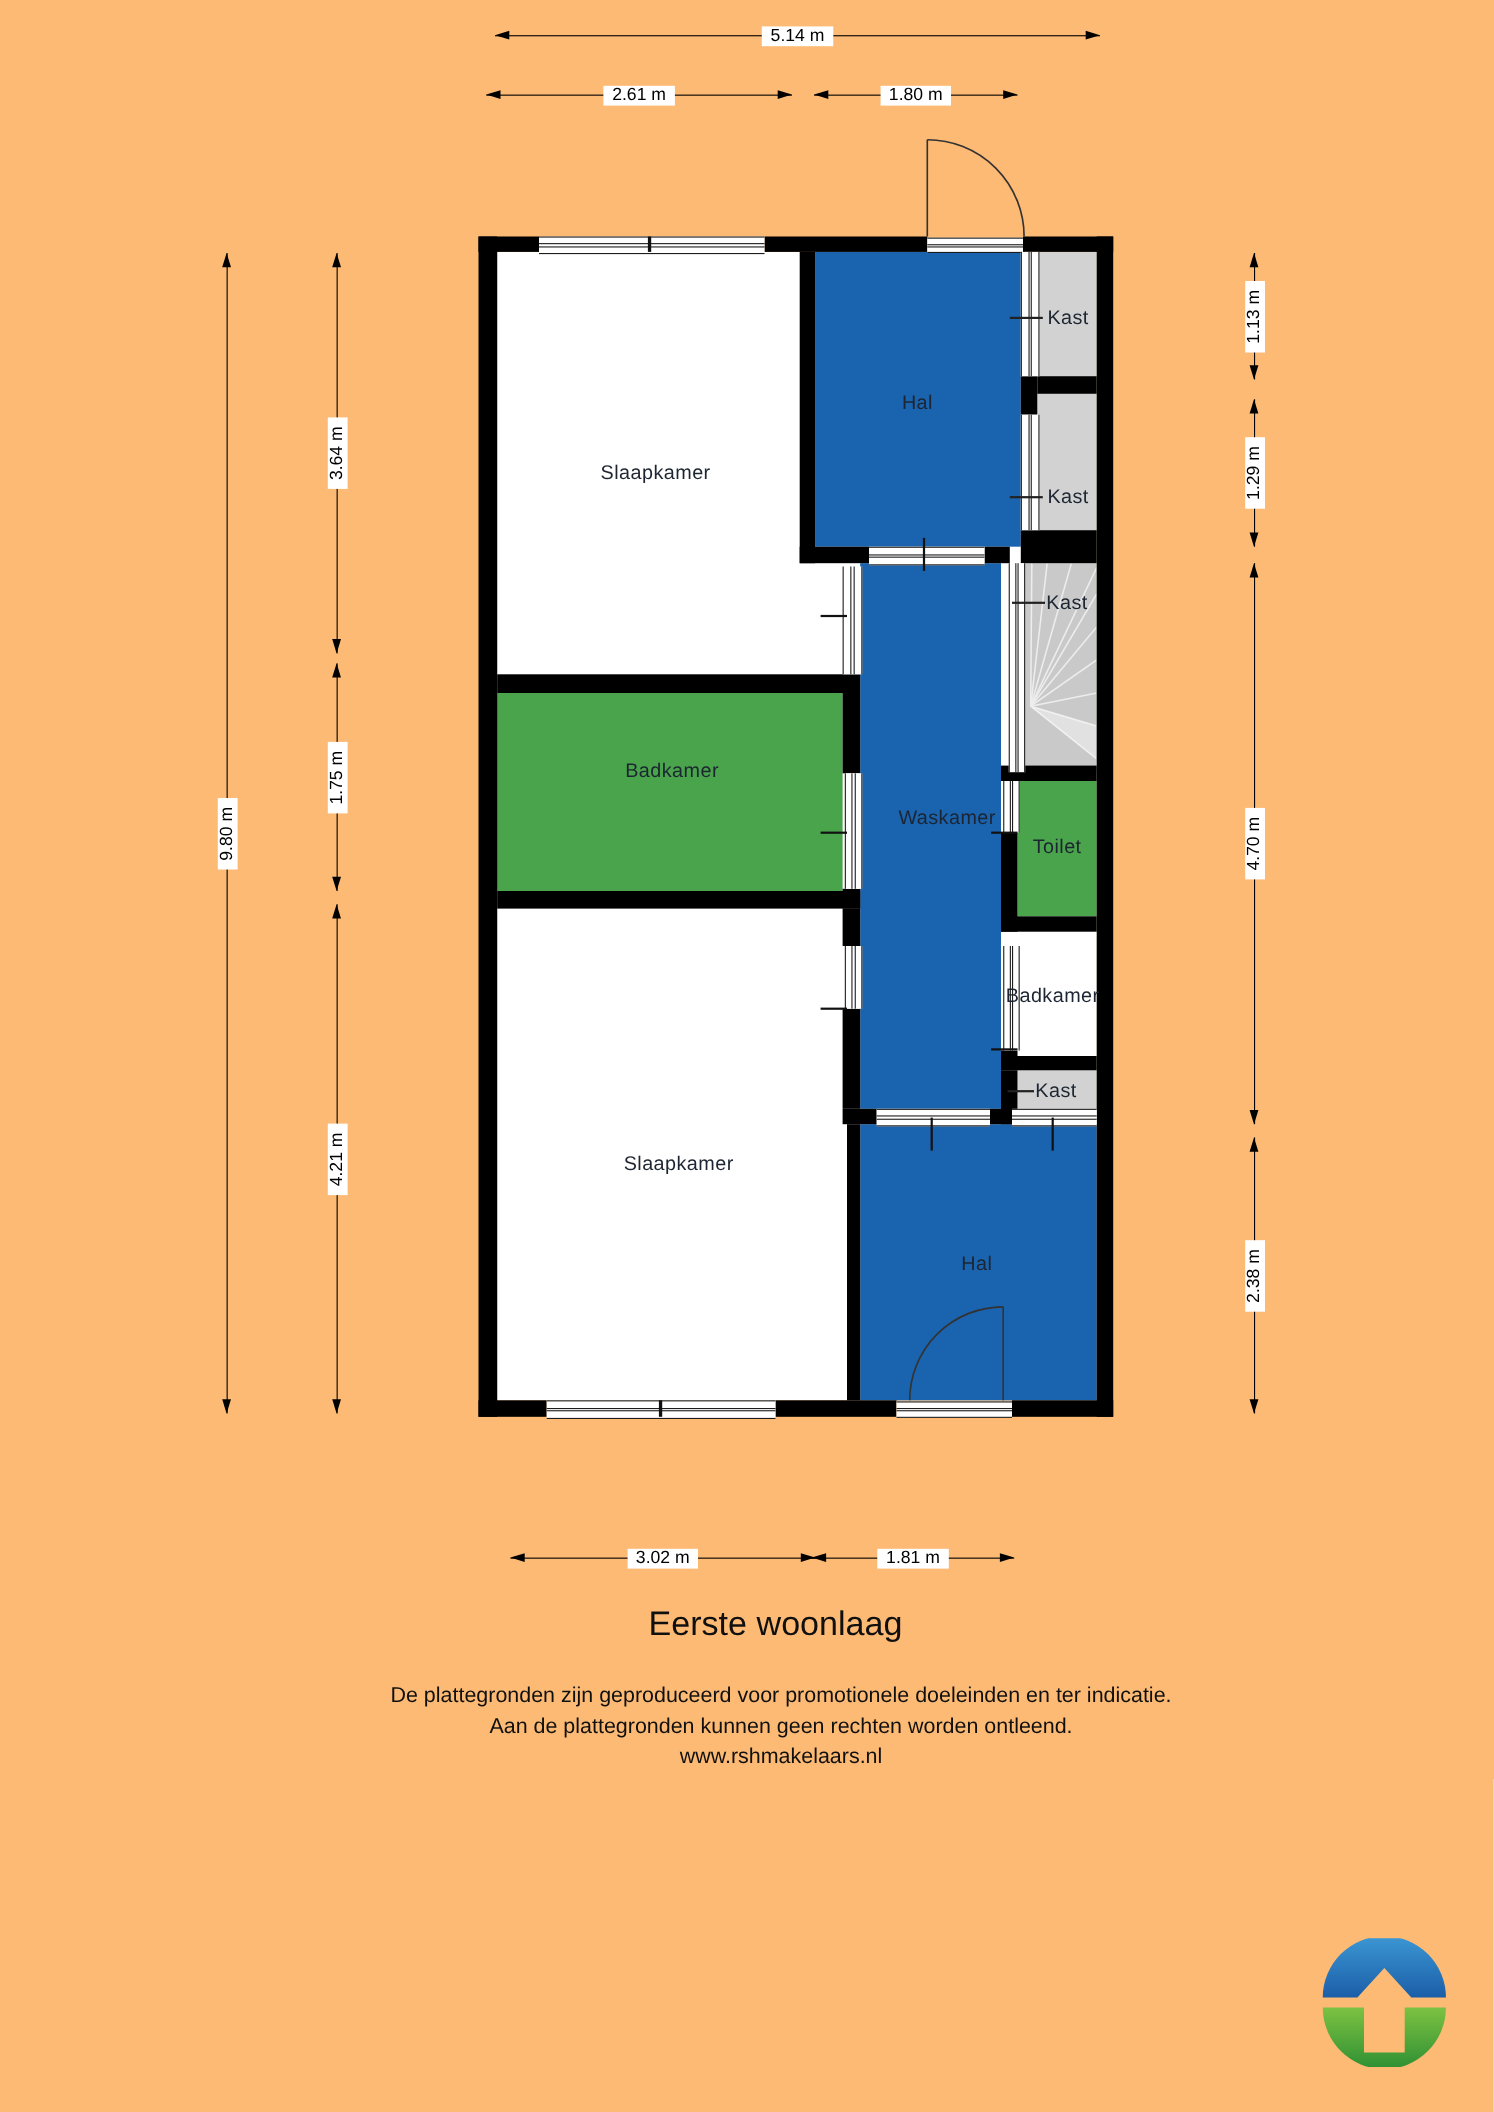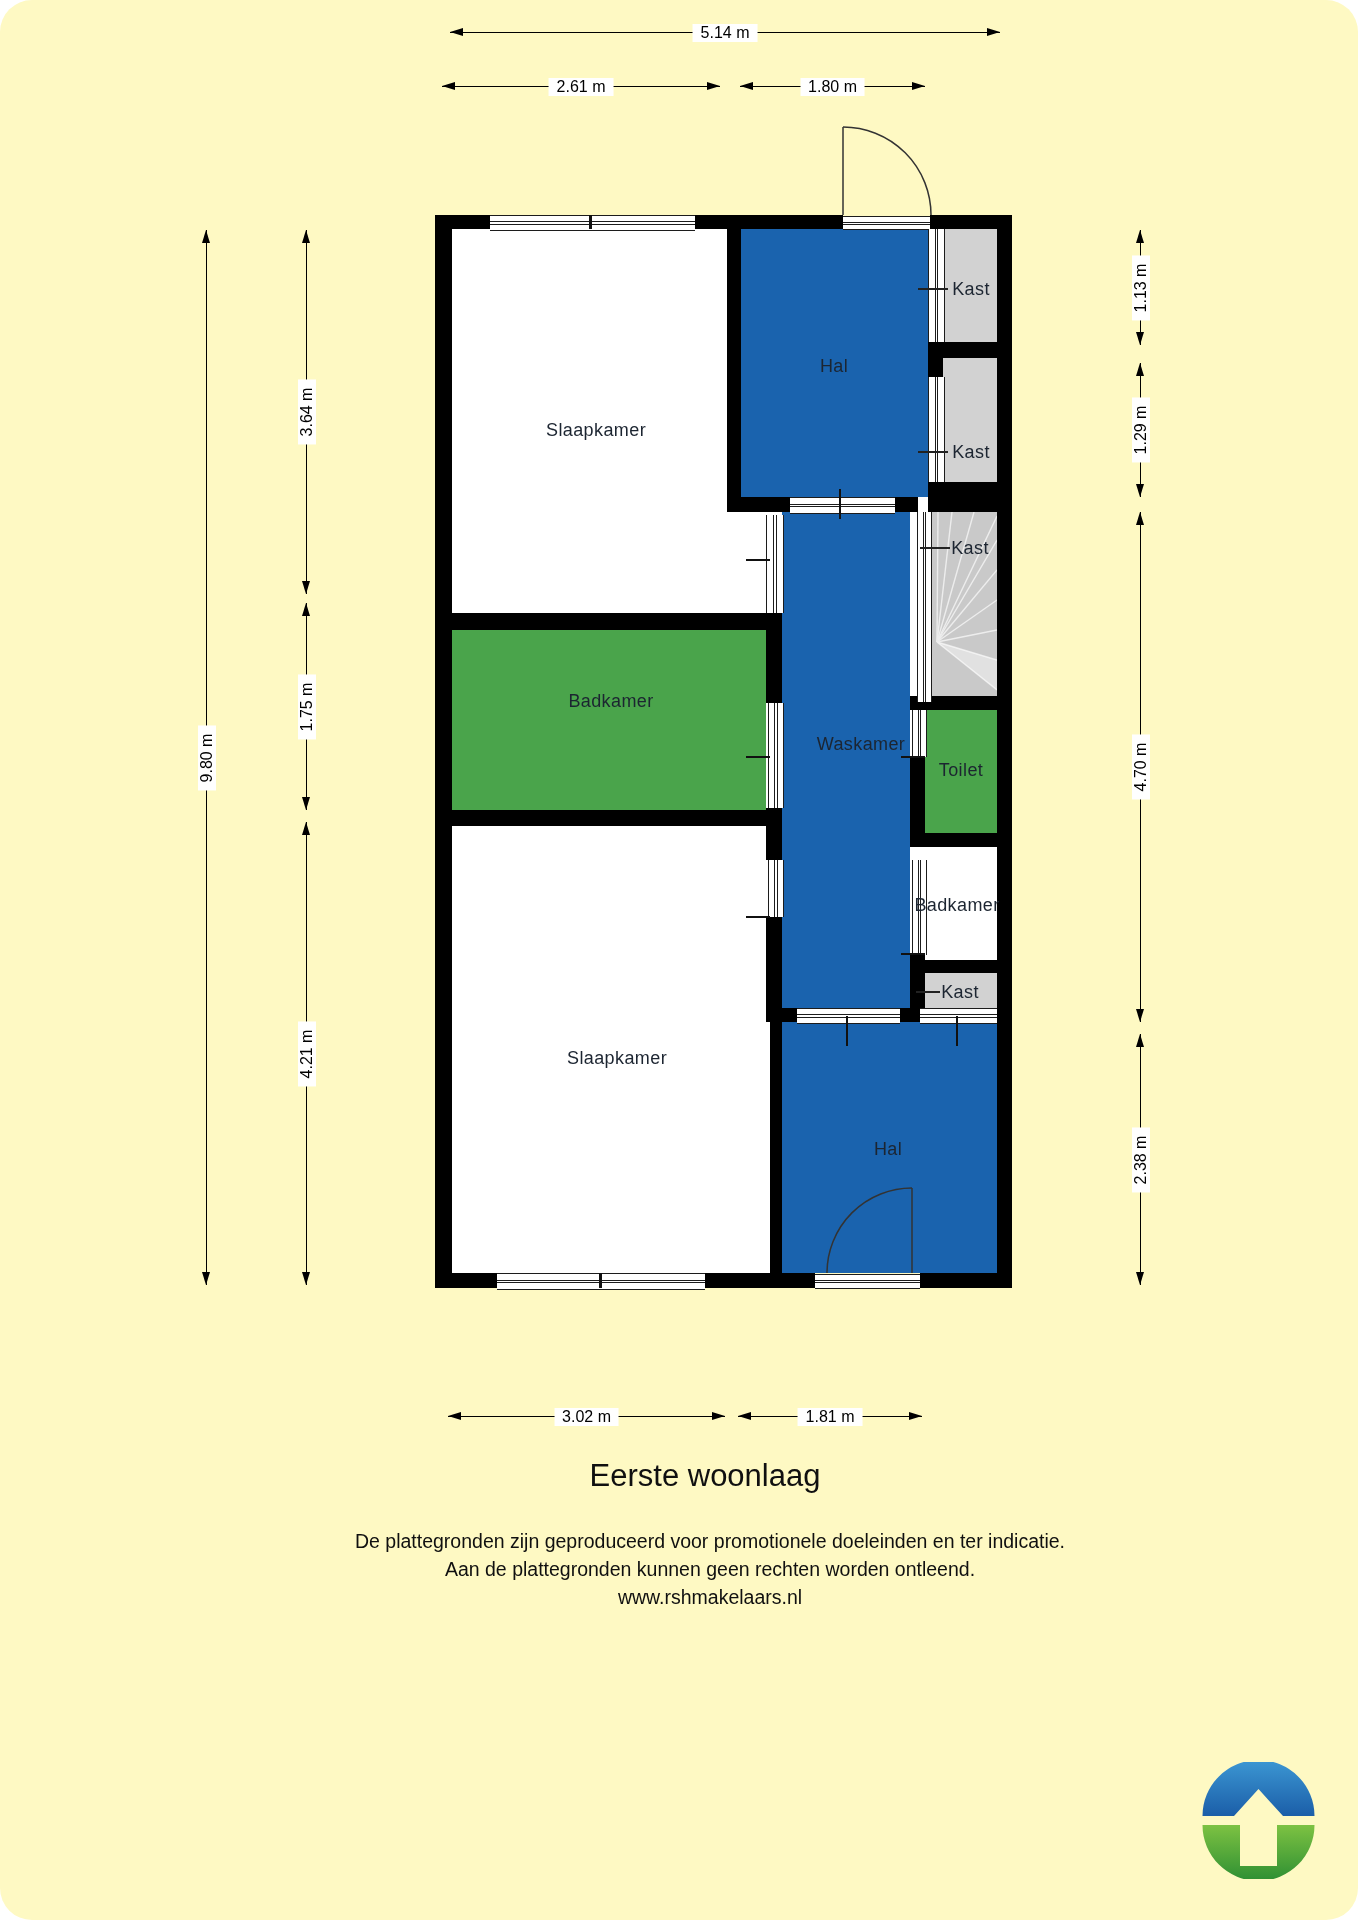--- a/index.html
+++ b/index.html
@@ -1,17 +1,17 @@
 <!DOCTYPE html>
 <html style="--room-blue: #1a63ae; --room-green: #4aa44b; --room-gray: #d2d2d2; --stairs-gray: #c9c9c9; --wall: #000000; --logo-blue-dark: #1b5ea8; --logo-blue-light: #3c97d3; --logo-green-dark: #2e8f33; --logo-green-light: #7dc242;"><head>
 <meta charset="utf-8">
 <style>
   html,body{margin:0;padding:0;background:#fff;}
-  .page{position:relative;width:1358px;height:1920px;background:#fef9c3;overflow:hidden;
-        font-family:"Liberation Sans","DejaVu Sans",sans-serif;border-radius:32px;}
+  .page{position:relative;width:1358px;height:1920px;background:#fdba74;overflow:hidden;
+        font-family:"Liberation Sans","DejaVu Sans",sans-serif;}
   .room{position:absolute;z-index:1;}
   .room.blue{background:var(--room-blue,#1a63ae);}
   .room.green{background:var(--room-green,#4aa44b);}
   .room.gray{background:var(--room-gray,#d2d2d2);}
   .room.white{background:#ffffff;}
   .wall{position:absolute;background:var(--wall,#000);z-index:3;}
 
   
   .win-h,.win-v{position:absolute;background-color:#fff;z-index:4;}
   .win-h{border-top:1px solid #1c1c1c;border-bottom:1px solid #1c1c1c;
@@ -115,21 +115,21 @@
     <i class="ah ah-u"></i>
     <i class="ah ah-d"></i>
     <span class="dlabel">4.70 m</span>
   </div>
   <div class="dim dim-v" style="left:1134px;top:1034px;height:251px;">
     <i class="ah ah-u"></i>
     <i class="ah ah-d"></i>
     <span class="dlabel">2.38 m</span>
   </div>
 
-  <div class="dim dim-h" style="left:448px;top:1410px;width:277px;">
+  <div class="dim dim-h" style="left:464px;top:1410px;width:277px;">
     <i class="ah ah-l"></i>
     <i class="ah ah-r"></i>
     <span class="dlabel">3.02 m</span>
   </div>
   <div class="dim dim-h" style="left:738px;top:1410px;width:184px;">
     <i class="ah ah-l"></i>
     <i class="ah ah-r"></i>
     <span class="dlabel">1.81 m</span>
   </div>
 

